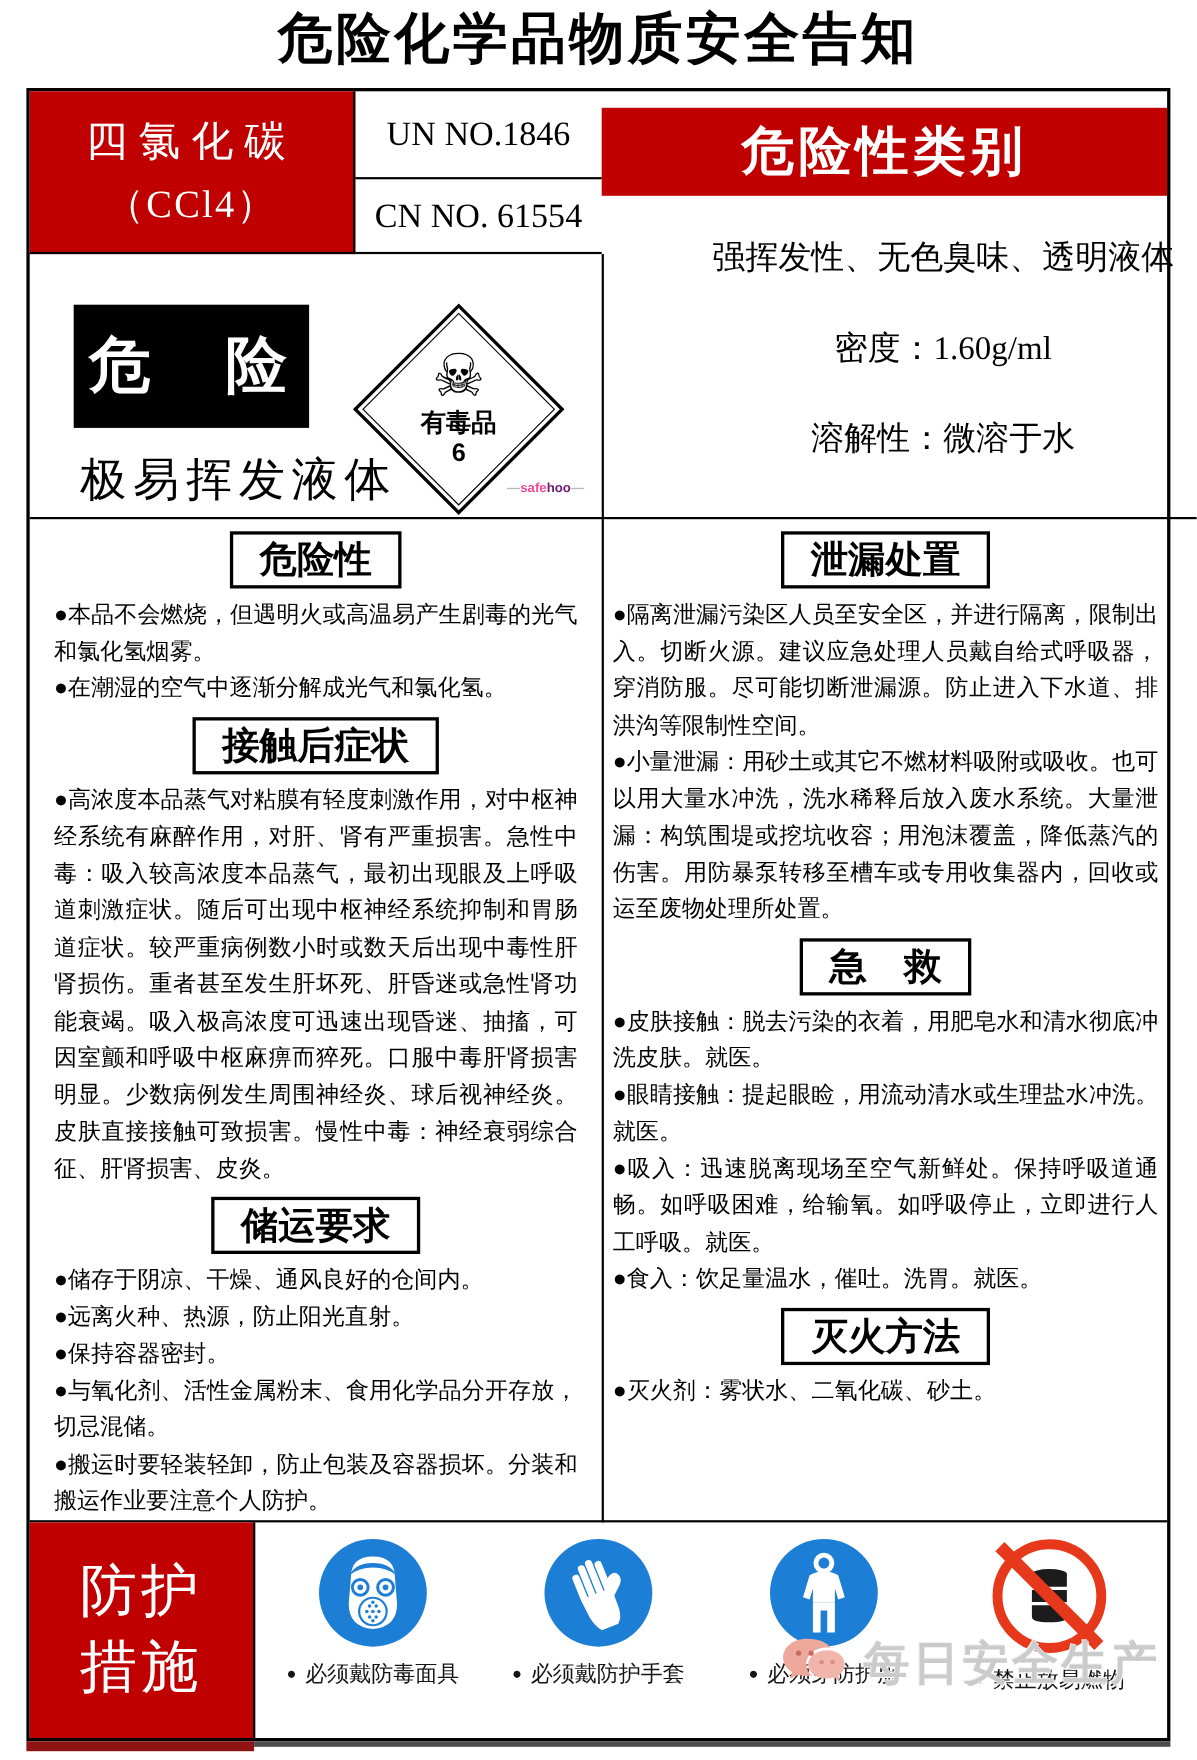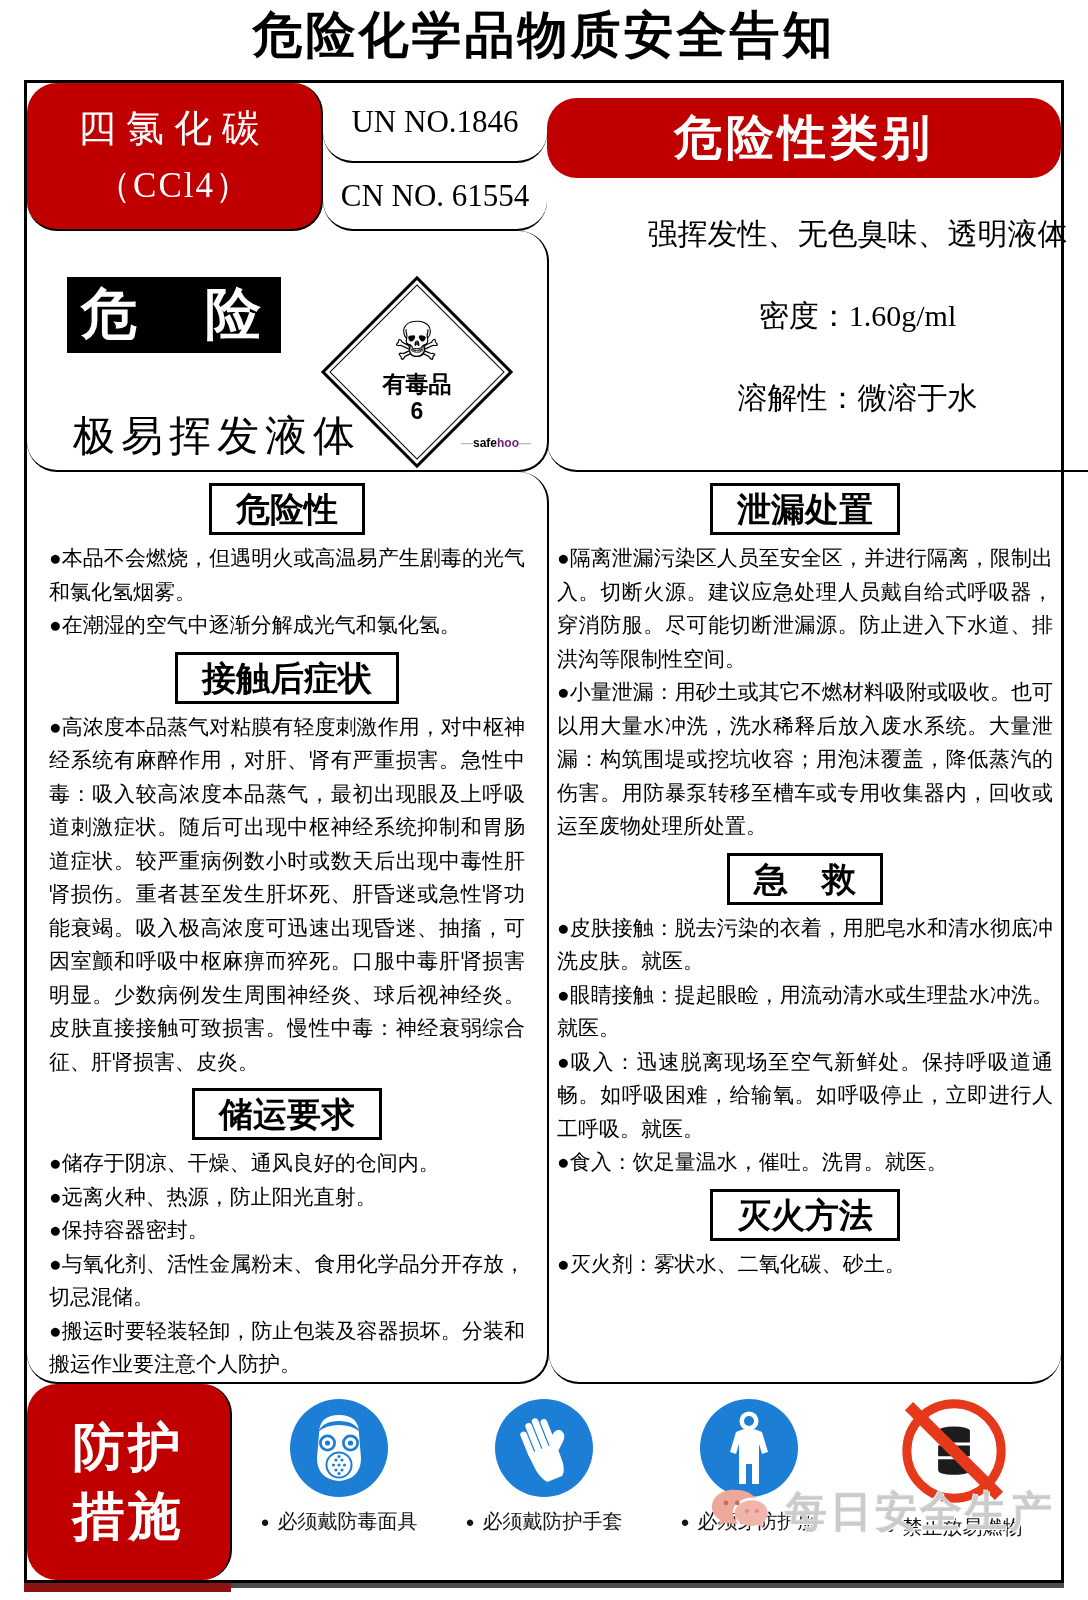--- a/index.html
+++ b/index.html
@@ -2,63 +2,63 @@
 <html><head>
 <meta charset="utf-8">
 <style>
   html,body{margin:0;padding:0;background:#fff;}
   .page{position:relative;width:1088px;height:1600px;background:#fff;overflow:hidden;
         font-family:"Liberation Serif",serif;color:#000;}
   .main-title{position:absolute;top:2px;left:0;width:100%;text-align:center;
         font:bold 50px/66px "Liberation Sans",sans-serif;letter-spacing:3px;}
   .frame{position:absolute;left:24px;top:80px;width:1040px;height:1503px;
         border:3px solid #000;box-sizing:border-box;}
-  .cell{position:absolute;box-sizing:border-box;border-radius:30px;}
+  .cell{position:absolute;box-sizing:border-box;}
   .cellA{left:0;top:0;width:296px;height:148px;background:#c00000;
         border-right:2px solid #000;border-bottom:2px solid #000;color:#fff;
         display:flex;flex-direction:column;justify-content:center;align-items:center;gap:8px;}
   .chem1{font-size:38px;letter-spacing:10px;}
   .chem2{font-size:35px;letter-spacing:2px;}
   .cellB1{left:296px;top:0;width:224px;height:80px;border-bottom:2px solid #000;
         display:flex;align-items:center;justify-content:center;font-size:31px;}
   .cellB2{left:296px;top:80px;width:224px;height:68px;border-bottom:2px solid #000;
         display:flex;align-items:center;justify-content:center;font-size:31px;text-align:right;}
   .cellC{left:520px;top:15px;width:514px;height:80px;background:#c00000;color:#fff;
         display:flex;align-items:center;justify-content:center;
         font:bold 48px "Liberation Sans",sans-serif;letter-spacing:4px;}
   .props{left:520px;top:80px;width:621px;height:309px;border-bottom:2px solid #000;
         display:flex;flex-direction:column;justify-content:space-evenly;align-items:center;
         font-size:30px;padding:10px 4px;}
   .signs{left:0;top:148px;width:522px;height:241px;border-right:2px solid #000;
         border-bottom:2px solid #000;}
-  .dangerbox{position:absolute;left:40px;top:46px;width:214px;height:76px;background:#000;
+  .dangerbox{position:absolute;left:40px;top:46px;width:214px;height:112px;background:#000;
         color:#fff;display:flex;align-items:center;justify-content:center;
         font-weight:bold;font-size:56px;letter-spacing:6px;}
   .volatile{position:absolute;left:46px;bottom:6px;font-size:42px;letter-spacing:6px;}
   .diamond{position:absolute;left:322px;top:73px;width:130px;height:130px;background:#fff;
         border:3px solid #000;transform:rotate(45deg);outline:1px solid #000;outline-offset:-7px;}
   .dcontent{width:100%;height:100%;transform:rotate(-45deg);display:flex;flex-direction:column;
         align-items:center;justify-content:center;}
   .skull{font-family:"DejaVu Sans",sans-serif;font-size:54px;line-height:1;margin-top:-6px;}
   .dlabel{font:bold 23px "Liberation Sans",sans-serif;margin-top:0px;}
   .dnum{font:bold 23px "Liberation Sans",sans-serif;line-height:1;}
   .safehoo{position:absolute;right:16px;bottom:20px;font:bold 12px "Liberation Sans",sans-serif;}
-  .sh-safe{color:#000000;} .sh-hoo{color:#701a75;} .sh-dash{color:#b9b9b9;}
+  .sh-safe{color:#ec4899;} .sh-hoo{color:#701a75;} .sh-dash{color:#b9b9b9;}
   .leftSec{left:0;top:389px;width:522px;height:912px;border-right:2px solid #000;
         border-bottom:2px solid #000;padding:2px 22px;overflow:hidden;}
   .rightSec{left:522px;top:389px;width:512px;height:912px;border-bottom:2px solid #000;
         padding:2px 8px;overflow:hidden;}
   .sec-title-wrap{text-align:center;margin:9px 0 7px;}
   .sec-title{display:inline-block;border:3px solid #000;padding:0 24px;
         font:bold 34px/46px "Liberation Sans",sans-serif;background:#fff;}
   .bullet{margin:0;font-size:21px;line-height:33.5px;text-align:justify;}
   .bottomRed{left:0;top:1301px;width:205px;height:196px;background:#c00000;
         border-right:2px solid #000;color:#fff;display:flex;flex-direction:column;
         justify-content:center;align-items:center;gap:12px;
-        font-weight:bold;font-size:52px;letter-spacing:4px;line-height:1.1;}
+        font-weight:normal;font-size:52px;letter-spacing:4px;line-height:1.1;}
   .bottomIcons{left:205px;top:1301px;width:829px;height:196px;display:flex;
         justify-content:space-evenly;align-items:flex-start;padding-top:14px;}
   .icon-item{display:flex;flex-direction:column;align-items:center;width:196px;}
   .icon-label{margin-top:10px;font:20px "Liberation Sans",sans-serif;color:#141414;
         display:flex;align-items:center;gap:8px;white-space:nowrap;}
   .ldot{font-size:15px;}
   .watermark{position:absolute;right:6px;bottom:40px;display:flex;align-items:center;gap:12px;}
   .wm-text{font:bold 42px "Liberation Serif",serif;color:#cbcbcb;letter-spacing:3px;
         text-shadow:1px 1px 0 #fff,-1px -1px 0 #efefef;}
   .shadow-red{position:absolute;left:24px;top:1583px;width:207px;height:9px;background:#8d1212;}

